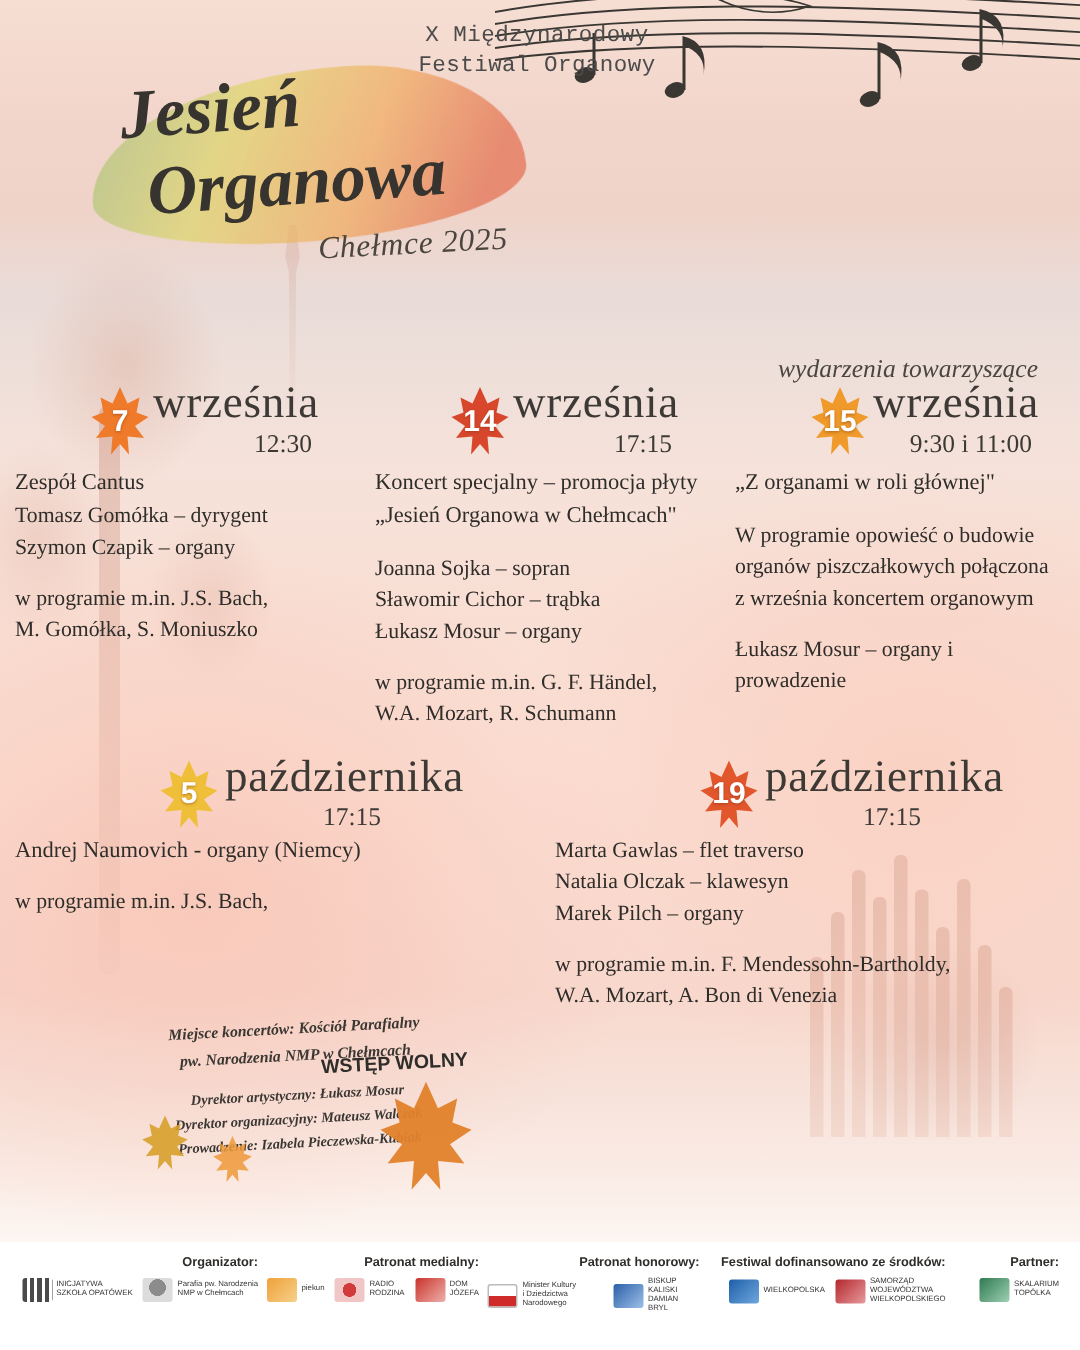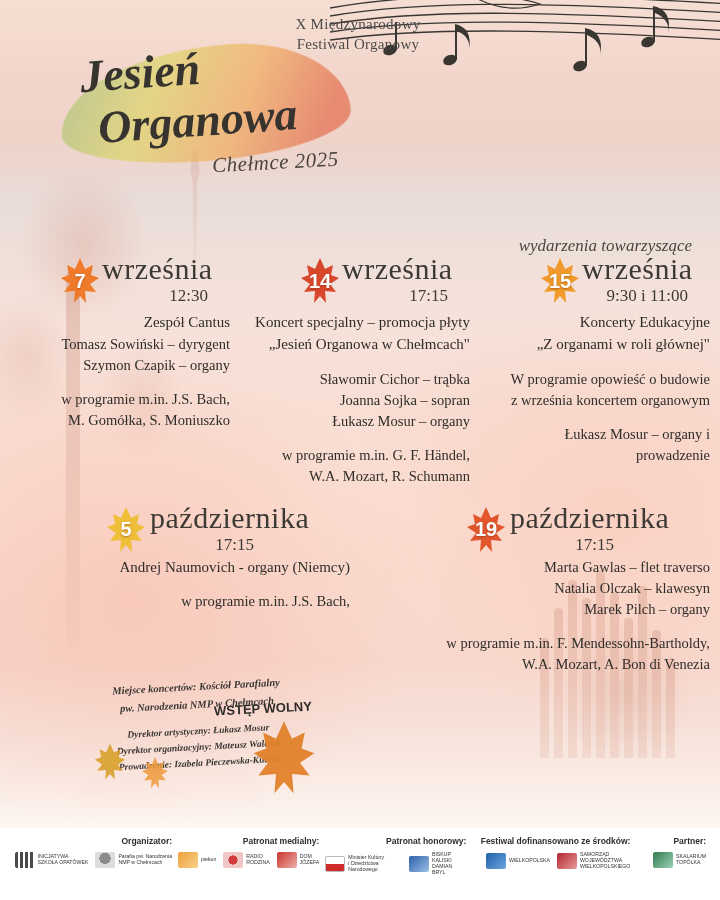--- a/index.html
+++ b/index.html
@@ -78,21 +78,21 @@
   .staff {
     position: absolute; left: 330px; top: -10px; width: 400px; height: 120px;
     pointer-events: none;
   }
   .notes-svg { position: absolute; inset: 0; }
 
   
   .fest-kicker {
     position: absolute; left: 268px; top: 14px; width: 180px;
     text-align: center;
-    font-family: Liberation Serif, serif;
+    font-family: Liberation Mono, monospace;
     font-size: 15px; line-height: 1.35;
     color: #4b4b4b; letter-spacing: .3px;
   }
   .logo-swoosh {
     position: absolute; left: 60px; top: 46px; width: 290px; height: 115px;
     background: linear-gradient(115deg, rgba(150,188,116,0.75) 0%, rgba(219,214,96,0.75) 32%, rgba(240,170,92,0.8) 62%, rgba(226,106,74,0.8) 88%);
     border-radius: 60% 40% 52% 48% / 70% 64% 36% 30%;
     filter: blur(0.4px);
     transform: rotate(-4deg);
     opacity: .85;
@@ -144,21 +144,21 @@
     position: absolute; right: 22px; top: 36px;
     font-family: "Liberation Serif", serif;
     font-size: 17px; color: #3d3a36;
   }
   .ev-tag {
     position: absolute; right: 18px; top: -14px;
     font-family: "Liberation Serif", serif;
     font-style: italic; font-size: 17px; color: #4a463f;
   }
 
-  .ev-body { text-align: right; }
+  .ev-body { text-align: left; }
   .ev-body p {
     margin: 0;
     font-family: "Liberation Serif", serif;
     font-size: 14.5px;
     line-height: 1.45;
     color: #2f2d2a;
   }
   .ev-body .gap { height: 13px; }
   .ev-body .lead { font-size: 15px; }
 
@@ -296,65 +296,65 @@
         <div class="ev-head">
           <svg class="leaf" viewBox="0 0 40 50">
             <path d="M20 2 L25 13 L33 9 L31 19 L39 22 L30 28 L36 36 L25 35 L26 47 L20 40 L14 47 L15 35 L4 36 L10 28 L1 22 L9 19 L7 9 L15 13 Z" fill="#ef7a2a"></path>
           </svg>
           <div class="leaf-num">7</div>
           <div class="ev-month">września</div>
           <div class="ev-time">12:30</div>
         </div>
         <div class="ev-body">
           <p class="lead">Zespół Cantus</p>
-          <p>Tomasz Sowiński – dyrygent</p>
+          <p>Tomasz Gomółka – dyrygent</p>
           <p>Szymon Czapik – organy</p>
           <div class="gap"></div>
           <p>w programie m.in. J.S. Bach,</p>
           <p>M. Gomółka, S. Moniuszko</p>
         </div>
       </div>
 
       <div class="ev">
         <div class="ev-head">
           <svg class="leaf" viewBox="0 0 40 50">
             <path d="M20 2 L25 13 L33 9 L31 19 L39 22 L30 28 L36 36 L25 35 L26 47 L20 40 L14 47 L15 35 L4 36 L10 28 L1 22 L9 19 L7 9 L15 13 Z" fill="#d8472c"></path>
           </svg>
           <div class="leaf-num">14</div>
           <div class="ev-month">września</div>
           <div class="ev-time">17:15</div>
         </div>
         <div class="ev-body">
           <p class="lead">Koncert specjalny – promocja płyty</p>
           <p class="lead">„Jesień Organowa w Chełmcach"</p>
           <div class="gap"></div>
+          <p>Joanna Sojka – sopran</p>
           <p>Sławomir Cichor – trąbka</p>
-          <p>Joanna Sojka – sopran</p>
           <p>Łukasz Mosur – organy</p>
           <div class="gap"></div>
           <p>w programie m.in. G. F. Händel,</p>
           <p>W.A. Mozart, R. Schumann</p>
         </div>
       </div>
 
       <div class="ev">
         <div class="ev-head">
           <div class="ev-tag">wydarzenia towarzyszące</div>
           <svg class="leaf" viewBox="0 0 40 50">
             <path d="M20 2 L25 13 L33 9 L31 19 L39 22 L30 28 L36 36 L25 35 L26 47 L20 40 L14 47 L15 35 L4 36 L10 28 L1 22 L9 19 L7 9 L15 13 Z" fill="#ef9a2a"></path>
           </svg>
           <div class="leaf-num">15</div>
           <div class="ev-month">września</div>
           <div class="ev-time">9:30 i 11:00</div>
         </div>
         <div class="ev-body">
-          <p class="lead">Koncerty Edukacyjne</p>
           <p class="lead">„Z organami w roli głównej"</p>
           <div class="gap"></div>
           <p>W programie opowieść o budowie</p>
+          <p>organów piszczałkowych połączona</p>
           <p>z września koncertem organowym</p>
           <div class="gap"></div>
           <p>Łukasz Mosur – organy i prowadzenie</p>
         </div>
       </div>
 
     </div>
 
     <div class="row row-2">
 

